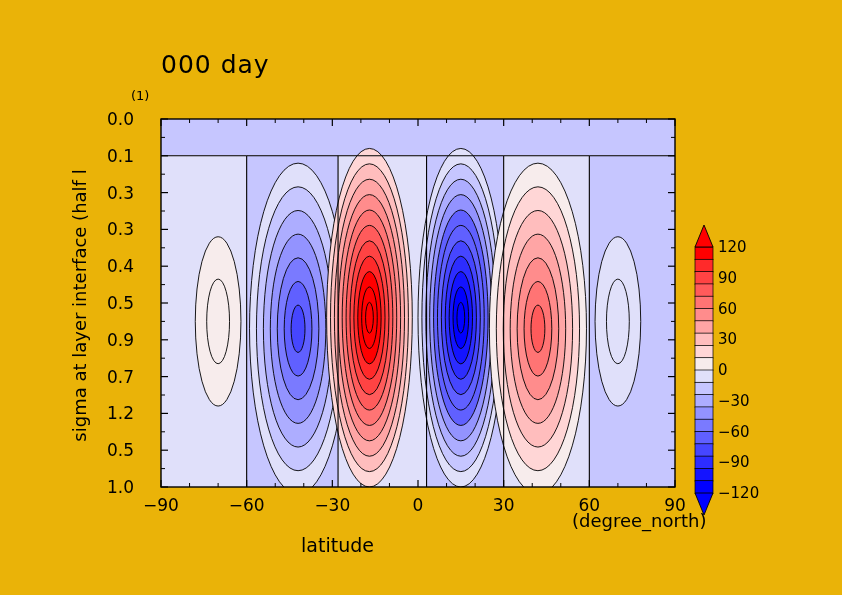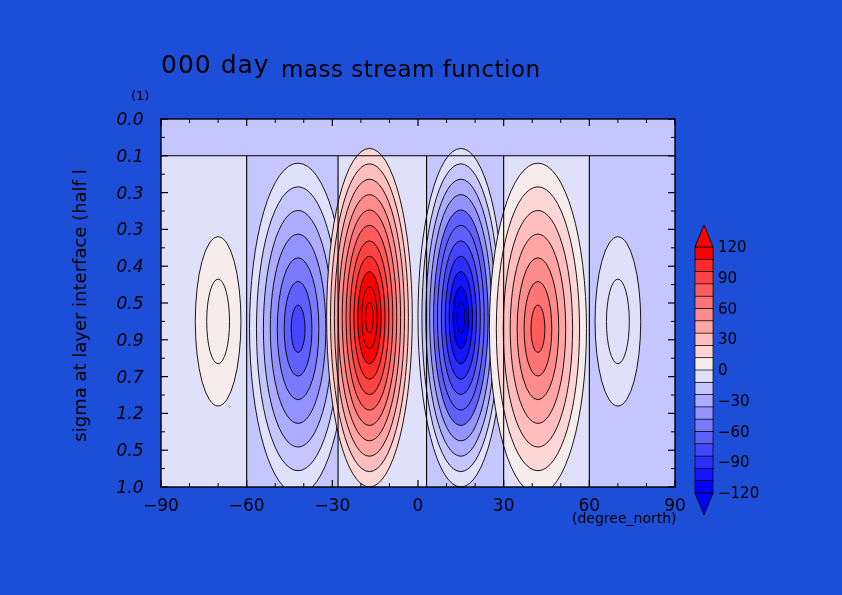--- a/index.html
+++ b/index.html
@@ -1,41 +1,41 @@
 <!DOCTYPE html>
 <html><head>
 <meta charset="utf-8">
 <style>
   html,body{margin:0;padding:0;background:#ffffff;}
   body{width:842px;height:595px;overflow:hidden;
        font-family:"DejaVu Sans","Liberation Sans",sans-serif;}
-  #root{position:relative;width:842px;height:595px;background:#1d4ed8;}
+  #root{position:relative;width:842px;height:595px;background:#eab308;}
   .txt{position:absolute;color:#000;white-space:pre;}
   #title-day{left:161px;top:50px;font-size:25px;letter-spacing:1px;}
   #title-main{left:281px;top:56px;font-size:23px;letter-spacing:0.5px;}
   #panel-index{left:131px;top:88px;font-size:13px;}
   #ylabel{position:absolute;left:-86px;top:295px;width:330px;text-align:center;
           transform:rotate(-90deg);transform-origin:50% 50%;font-size:18px;color:#000;}
   #xlabel{left:0;top:534px;width:675px;text-align:center;font-size:19px;}
-  #xunit{left:572px;top:510px;font-size:14px;}
-  .ytick{position:absolute;right:16px;width:46px;text-align:center;font-size:17px;color:#000;font-style:italic;}
+  #xunit{left:572px;top:510px;font-size:18px;}
+  .ytick{position:absolute;right:16px;width:46px;text-align:left;font-size:17px;color:#000;}
   .xtick{position:absolute;top:495px;width:60px;text-align:center;font-size:17px;color:#000;}
   .cbtick{position:absolute;left:718px;font-size:15px;color:#000;white-space:pre;}
   svg{position:absolute;left:0;top:0;}
 </style>
 </head>
 <body>
 
 <div id="root">
 
   <div class="txt" id="title-day">000 day</div>
-  <div class="txt" id="title-main">mass stream function</div>
   <div class="txt" id="panel-index">(1)</div>
 
   <div id="ylabel">sigma at layer interface (half l</div>
+  <div class="txt" id="xlabel">latitude</div>
   <div class="txt" id="xunit">(degree_north)</div>
 
   <svg id="plot" width="842" height="595">
     <defs>
       <clipPath id="plotclip">
           <rect id="clipr" x="161" y="119" width="514" height="368"></rect>
         </clipPath>
     </defs>
     <g id="bands" clip-path="url(#plotclip)">
         <rect x="161" y="119" width="514" height="36.80000000000001" fill="#c6c6ff"></rect>

